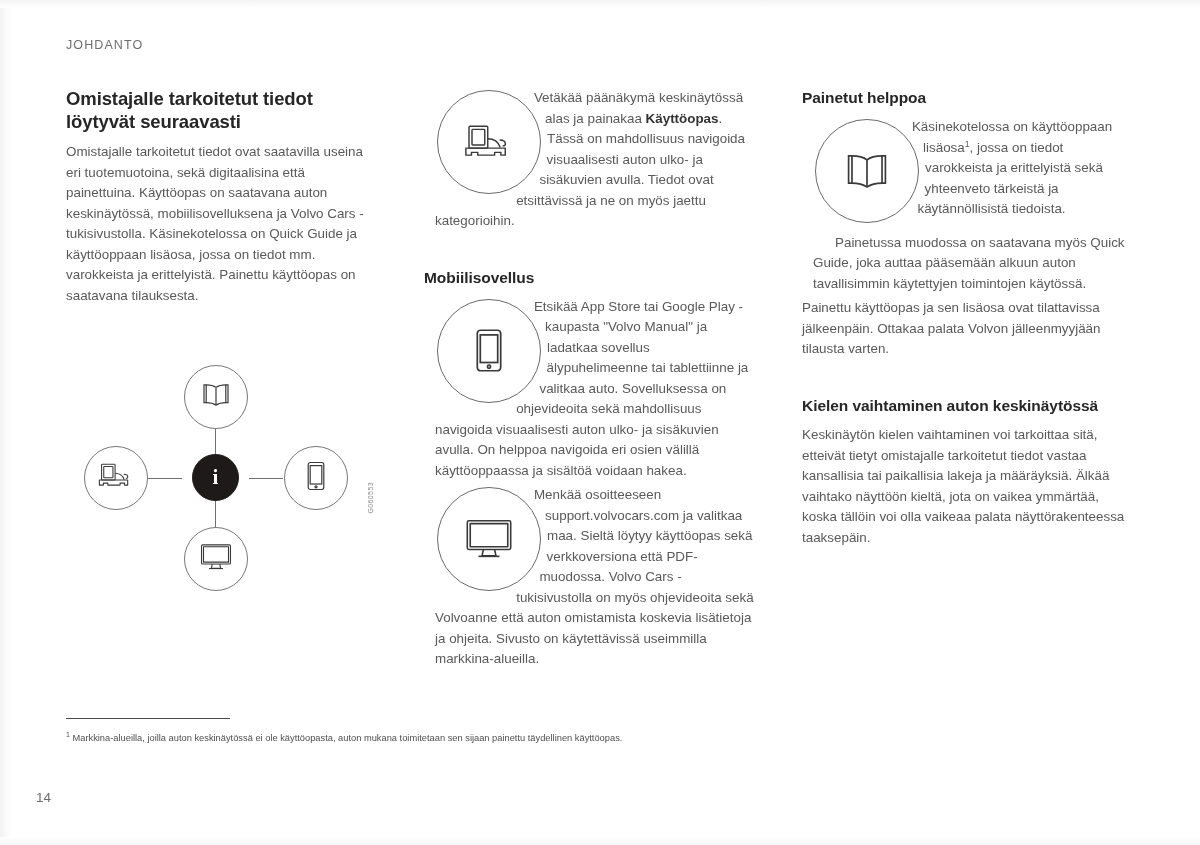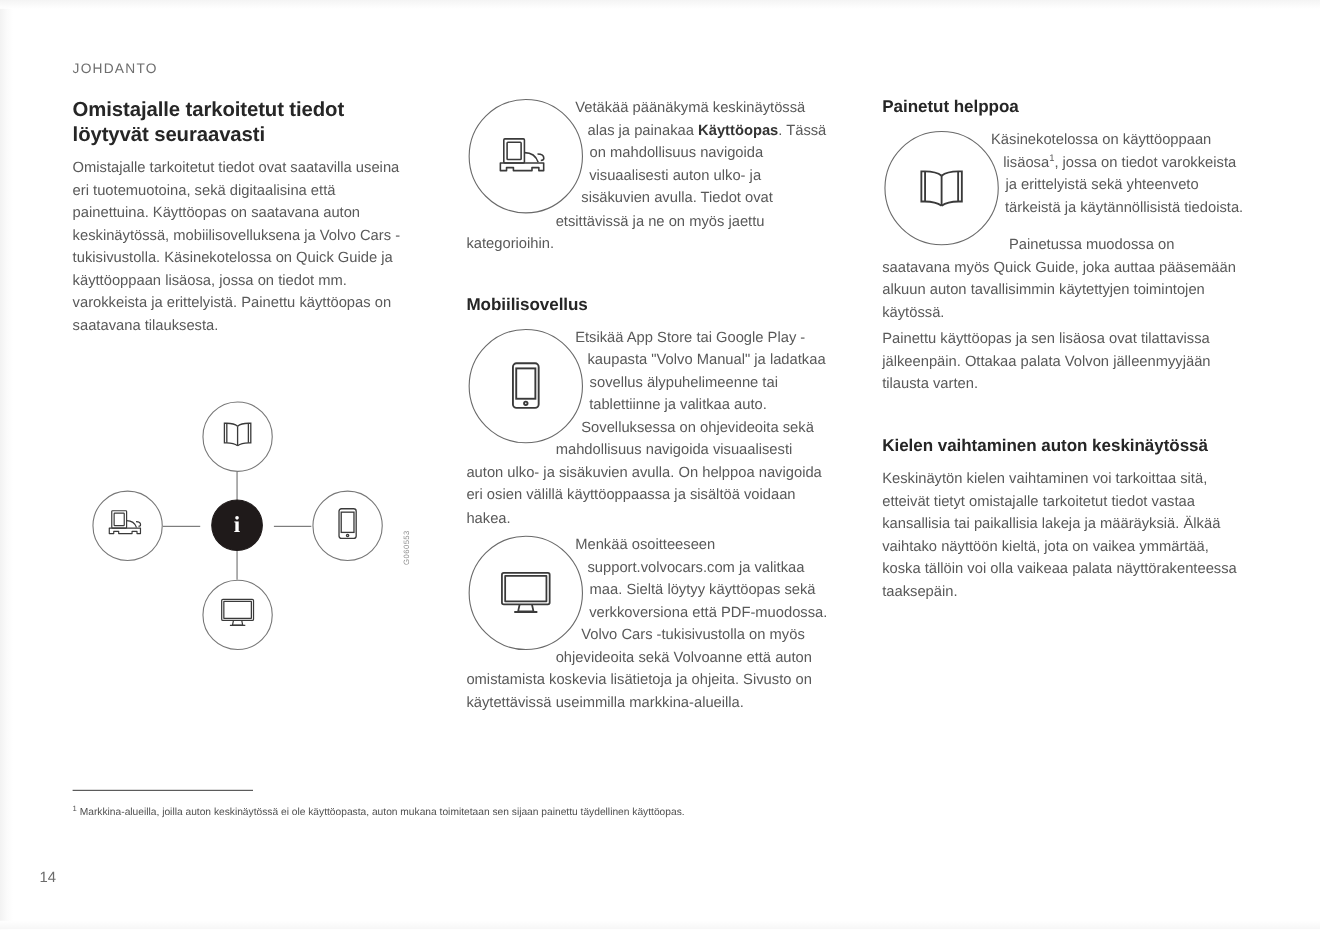--- a/index.html
+++ b/index.html
@@ -32,21 +32,21 @@
   .page-edge-bottom {
     position: absolute;
     left: 0; bottom: 0;
     width: 1200px; height: 8px;
     background: linear-gradient(to top, #f6f6f6 0%, #ffffff 100%);
   }
 
   .running-head {
     position: absolute;
     left: 66px;
-    top: 55px;
+    top: 38px;
     font-size: 12.5px;
     letter-spacing: 1.1px;
     color: #6e6e6e;
     font-weight: 400;
   }
 
   .columns {
     position: absolute;
     left: 66px;
     top: 88px;
@@ -85,21 +85,21 @@
   }
   p.body:last-child { margin-bottom: 0; }
   p.body b, p.body strong { color: #333333; font-weight: 700; }
   sup {
     font-size: 8.6px;
     vertical-align: super;
     line-height: 0;
   }
 
   
-  .icon-block { margin-bottom: 4px; }
+  .icon-block { margin-bottom: 4px; margin-left: 11px; }
   .icon-circle {
     float: left;
     width: 104px;
     height: 104px;
     border: 1px solid #6a6a6a;
     border-radius: 50%;
     box-sizing: border-box;
     display: flex;
     align-items: center;
     justify-content: center;

